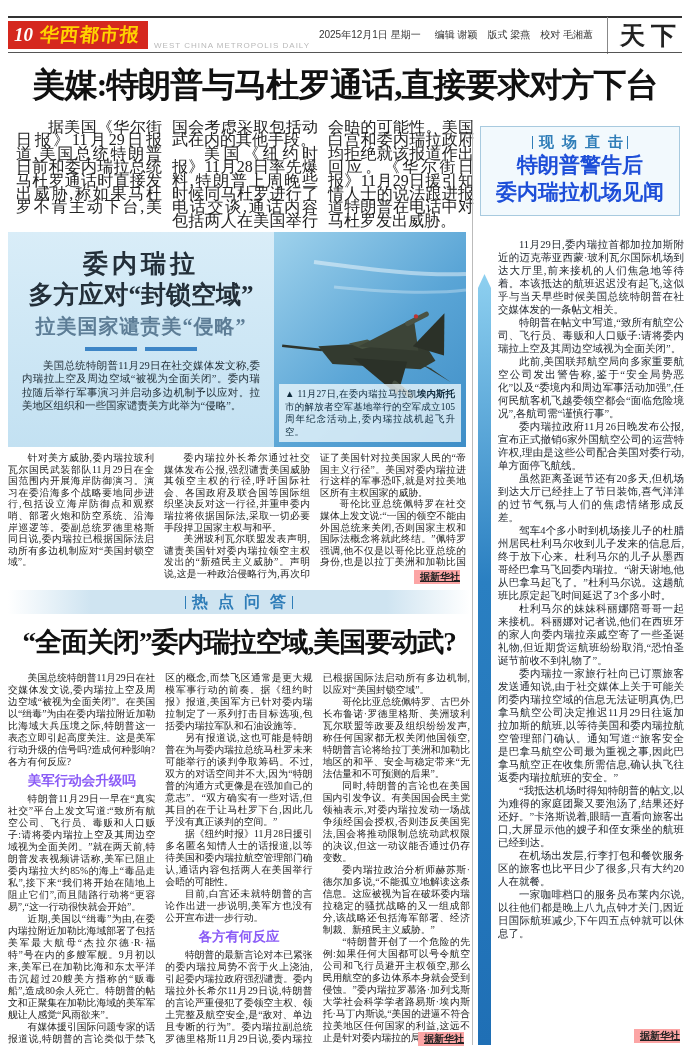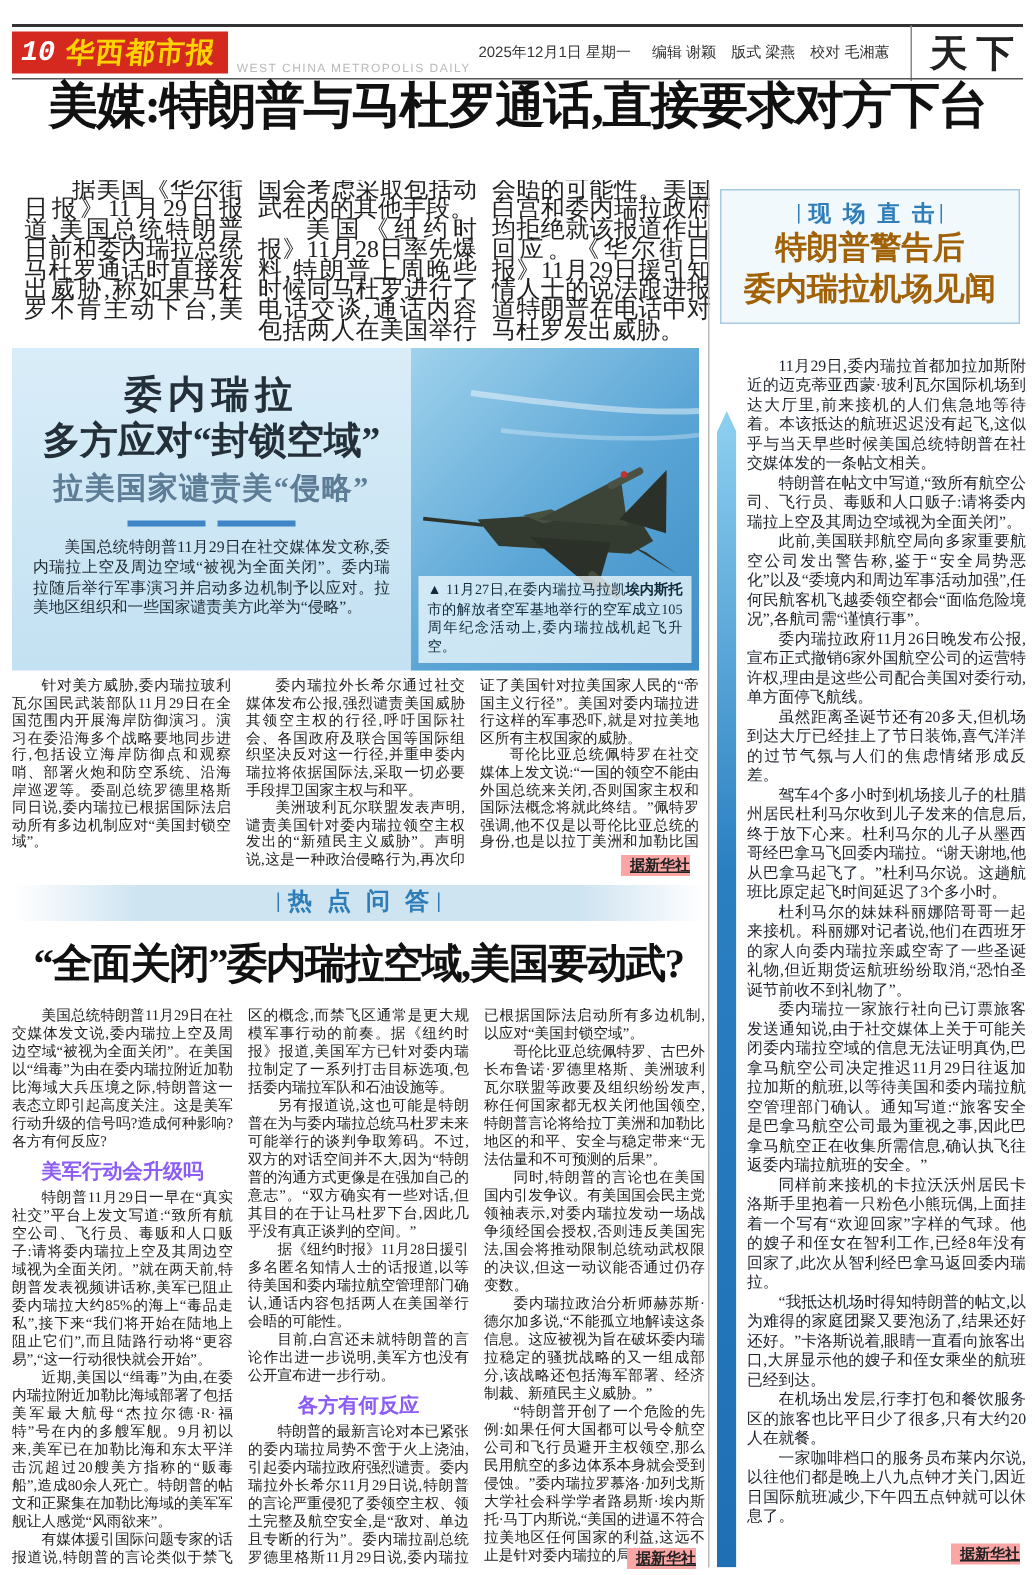--- a/index.html
+++ b/index.html
@@ -3,28 +3,28 @@
 <meta charset="utf-8">
 <style>
   html,body{margin:0;padding:0;background:#e9e9e9;}
   #page{position:relative;width:690px;height:1050px;background:#fff;margin:0 auto;overflow:hidden;
         font-family:"Liberation Serif","DejaVu Serif",serif;color:#222;}
   .rule{position:absolute;left:8px;right:8px;height:1px;background:#555;}
   .rule.thick{height:2px;background:#333;}
   
   #masthead{position:absolute;left:8px;right:8px;top:20px;height:30px;display:flex;align-items:center;}
   #logoBox{display:flex;align-items:center;background:#d5281e;height:28px;padding:0 8px 0 6px;}
-  #pageNum{color:#fff;font-weight:bold;font-size:19px;font-style:italic;margin-right:7px;font-family:Liberation Mono, monospace;}
+  #pageNum{color:#fff;font-weight:bold;font-size:19px;font-style:italic;margin-right:7px;font-family:Liberation Serif, serif;}
   #paperName{color:#ffd200;font-weight:bold;font-size:19px;letter-spacing:1px;transform:skewX(-6deg);}
   #paperEn{color:#b9b9b9;font-size:8px;letter-spacing:1px;margin-left:6px;align-self:flex-end;font-family:"Liberation Sans",sans-serif;}
   #headRight{margin-left:auto;display:flex;align-items:center;}
   .dateline{font-size:10px;color:#333;font-family:"Liberation Sans",sans-serif;margin-right:14px;}
   #sectionName{font-size:25px;color:#222;letter-spacing:6px;border-left:1px solid #888;padding:2px 0 2px 12px;font-weight:600;}
   
-  #h1{position:absolute;left:8px;right:8px;top:44px;height:54px;text-align:center;
+  #h1{position:absolute;left:8px;right:8px;top:58px;height:54px;text-align:center;
       font-size:33px;font-weight:bold;color:#111;letter-spacing:-1px;line-height:54px;white-space:nowrap;}
   .cols{column-gap:10px;text-align:justify;overflow:hidden;}
   .cols p{margin:0;text-indent:2em;}
   #art1top{position:absolute;left:16px;top:120px;width:458px;height:110px;column-count:3;
            font-size:16px;line-height:13.4px;}
   #art1low{position:absolute;left:8px;top:452px;width:458px;height:132px;column-count:3;
            font-size:9.8px;line-height:11.6px;}
   .creditAbs{position:absolute;right:6px;bottom:0;font-weight:bold;background:#fca5a5;padding-left:6px;font-size:10px;text-decoration:underline;}
   
   #feature{position:absolute;left:8px;top:232px;width:458px;height:215px;display:flex;
@@ -53,21 +53,21 @@
   #art2cols{position:absolute;left:8px;top:672px;width:462px;height:374px;column-count:3;
             font-size:9.8px;line-height:12px;}
   .subhead{font-weight:bold;font-size:13.5px;text-align:center;text-indent:0!important;
            margin:7px 0 6px 0!important;color:#8b5cf6;break-inside:avoid;}
   
   #sidebar{position:absolute;left:478px;top:122px;width:206px;height:923px;}
   #sideRule{position:absolute;left:472px;top:122px;width:1px;height:923px;background:#bbb;}
   #sideHead{position:absolute;left:2px;top:4px;width:200px;border:1px solid #a8cadf;background:#f2f9fd;
             box-sizing:border-box;text-align:center;padding:6px 0 8px 0;}
   #sideHead .blueLabel{font-size:15px;letter-spacing:8px;}
-  .sideH{font-size:21px;font-weight:bold;color:#a16207;line-height:1.3;}
+  .sideH{font-size:21px;font-weight:bold;color:#1d4ed8;line-height:1.3;}
   #strip{position:absolute;left:0;top:152px;width:13px;height:771px;
          background:linear-gradient(180deg,#8ed0f0,#2a7fc1 40%,#1f6fb5);
          clip-path:polygon(0 14px,50% 0,100% 14px,100% 100%,0 100%);}
   #sideBody{position:absolute;left:20px;top:116px;width:186px;height:807px;overflow:hidden;
             font-size:10.5px;line-height:13px;text-align:justify;}
   #sideBody p{margin:0;text-indent:2em;color:#1c222a;}
 </style>
 </head>
 <body>
 
@@ -181,21 +181,20 @@
     </div>
     <div id="sideBody">
       <p>11月29日,委内瑞拉首都加拉加斯附近的迈克蒂亚西蒙·玻利瓦尔国际机场到达大厅里,前来接机的人们焦急地等待着。本该抵达的航班迟迟没有起飞,这似乎与当天早些时候美国总统特朗普在社交媒体发的一条帖文相关。</p>
       <p>特朗普在帖文中写道,“致所有航空公司、飞行员、毒贩和人口贩子:请将委内瑞拉上空及其周边空域视为全面关闭”。</p>
       <p>此前,美国联邦航空局向多家重要航空公司发出警告称,鉴于“安全局势恶化”以及“委境内和周边军事活动加强”,任何民航客机飞越委领空都会“面临危险境况”,各航司需“谨慎行事”。</p>
       <p>委内瑞拉政府11月26日晚发布公报,宣布正式撤销6家外国航空公司的运营特许权,理由是这些公司配合美国对委行动,单方面停飞航线。</p>
       <p>虽然距离圣诞节还有20多天,但机场到达大厅已经挂上了节日装饰,喜气洋洋的过节气氛与人们的焦虑情绪形成反差。</p>
       <p>驾车4个多小时到机场接儿子的杜腊州居民杜利马尔收到儿子发来的信息后,终于放下心来。杜利马尔的儿子从墨西哥经巴拿马飞回委内瑞拉。“谢天谢地,他从巴拿马起飞了。”杜利马尔说。这趟航班比原定起飞时间延迟了3个多小时。</p>
       <p>杜利马尔的妹妹科丽娜陪哥哥一起来接机。科丽娜对记者说,他们在西班牙的家人向委内瑞拉亲戚空寄了一些圣诞礼物,但近期货运航班纷纷取消,“恐怕圣诞节前收不到礼物了”。</p>
       <p>委内瑞拉一家旅行社向已订票旅客发送通知说,由于社交媒体上关于可能关闭委内瑞拉空域的信息无法证明真伪,巴拿马航空公司决定推迟11月29日往返加拉加斯的航班,以等待美国和委内瑞拉航空管理部门确认。通知写道:“旅客安全是巴拿马航空公司最为重视之事,因此巴拿马航空正在收集所需信息,确认执飞往返委内瑞拉航班的安全。”</p>
-      <p>同样前来接机的卡拉沃沃州居民卡洛斯手里抱着一只粉色小熊玩偶,上面挂着一个写有“欢迎回家”字样的气球。他的嫂子和侄女在智利工作,已经8年没有回家了,此次从智利经巴拿马返回委内瑞拉。</p>
       <p>“我抵达机场时得知特朗普的帖文,以为难得的家庭团聚又要泡汤了,结果还好还好。”卡洛斯说着,眼睛一直看向旅客出口,大屏显示他的嫂子和侄女乘坐的航班已经到达。</p>
       <p>在机场出发层,行李打包和餐饮服务区的旅客也比平日少了很多,只有大约20人在就餐。</p>
       <p>一家咖啡档口的服务员布莱内尔说,以往他们都是晚上八九点钟才关门,因近日国际航班减少,下午四五点钟就可以休息了。</p>
 
     </div>
     <span class="creditAbs" style="bottom:2px;right:4px;">据新华社</span>
   </div>
 
 </div>
 

